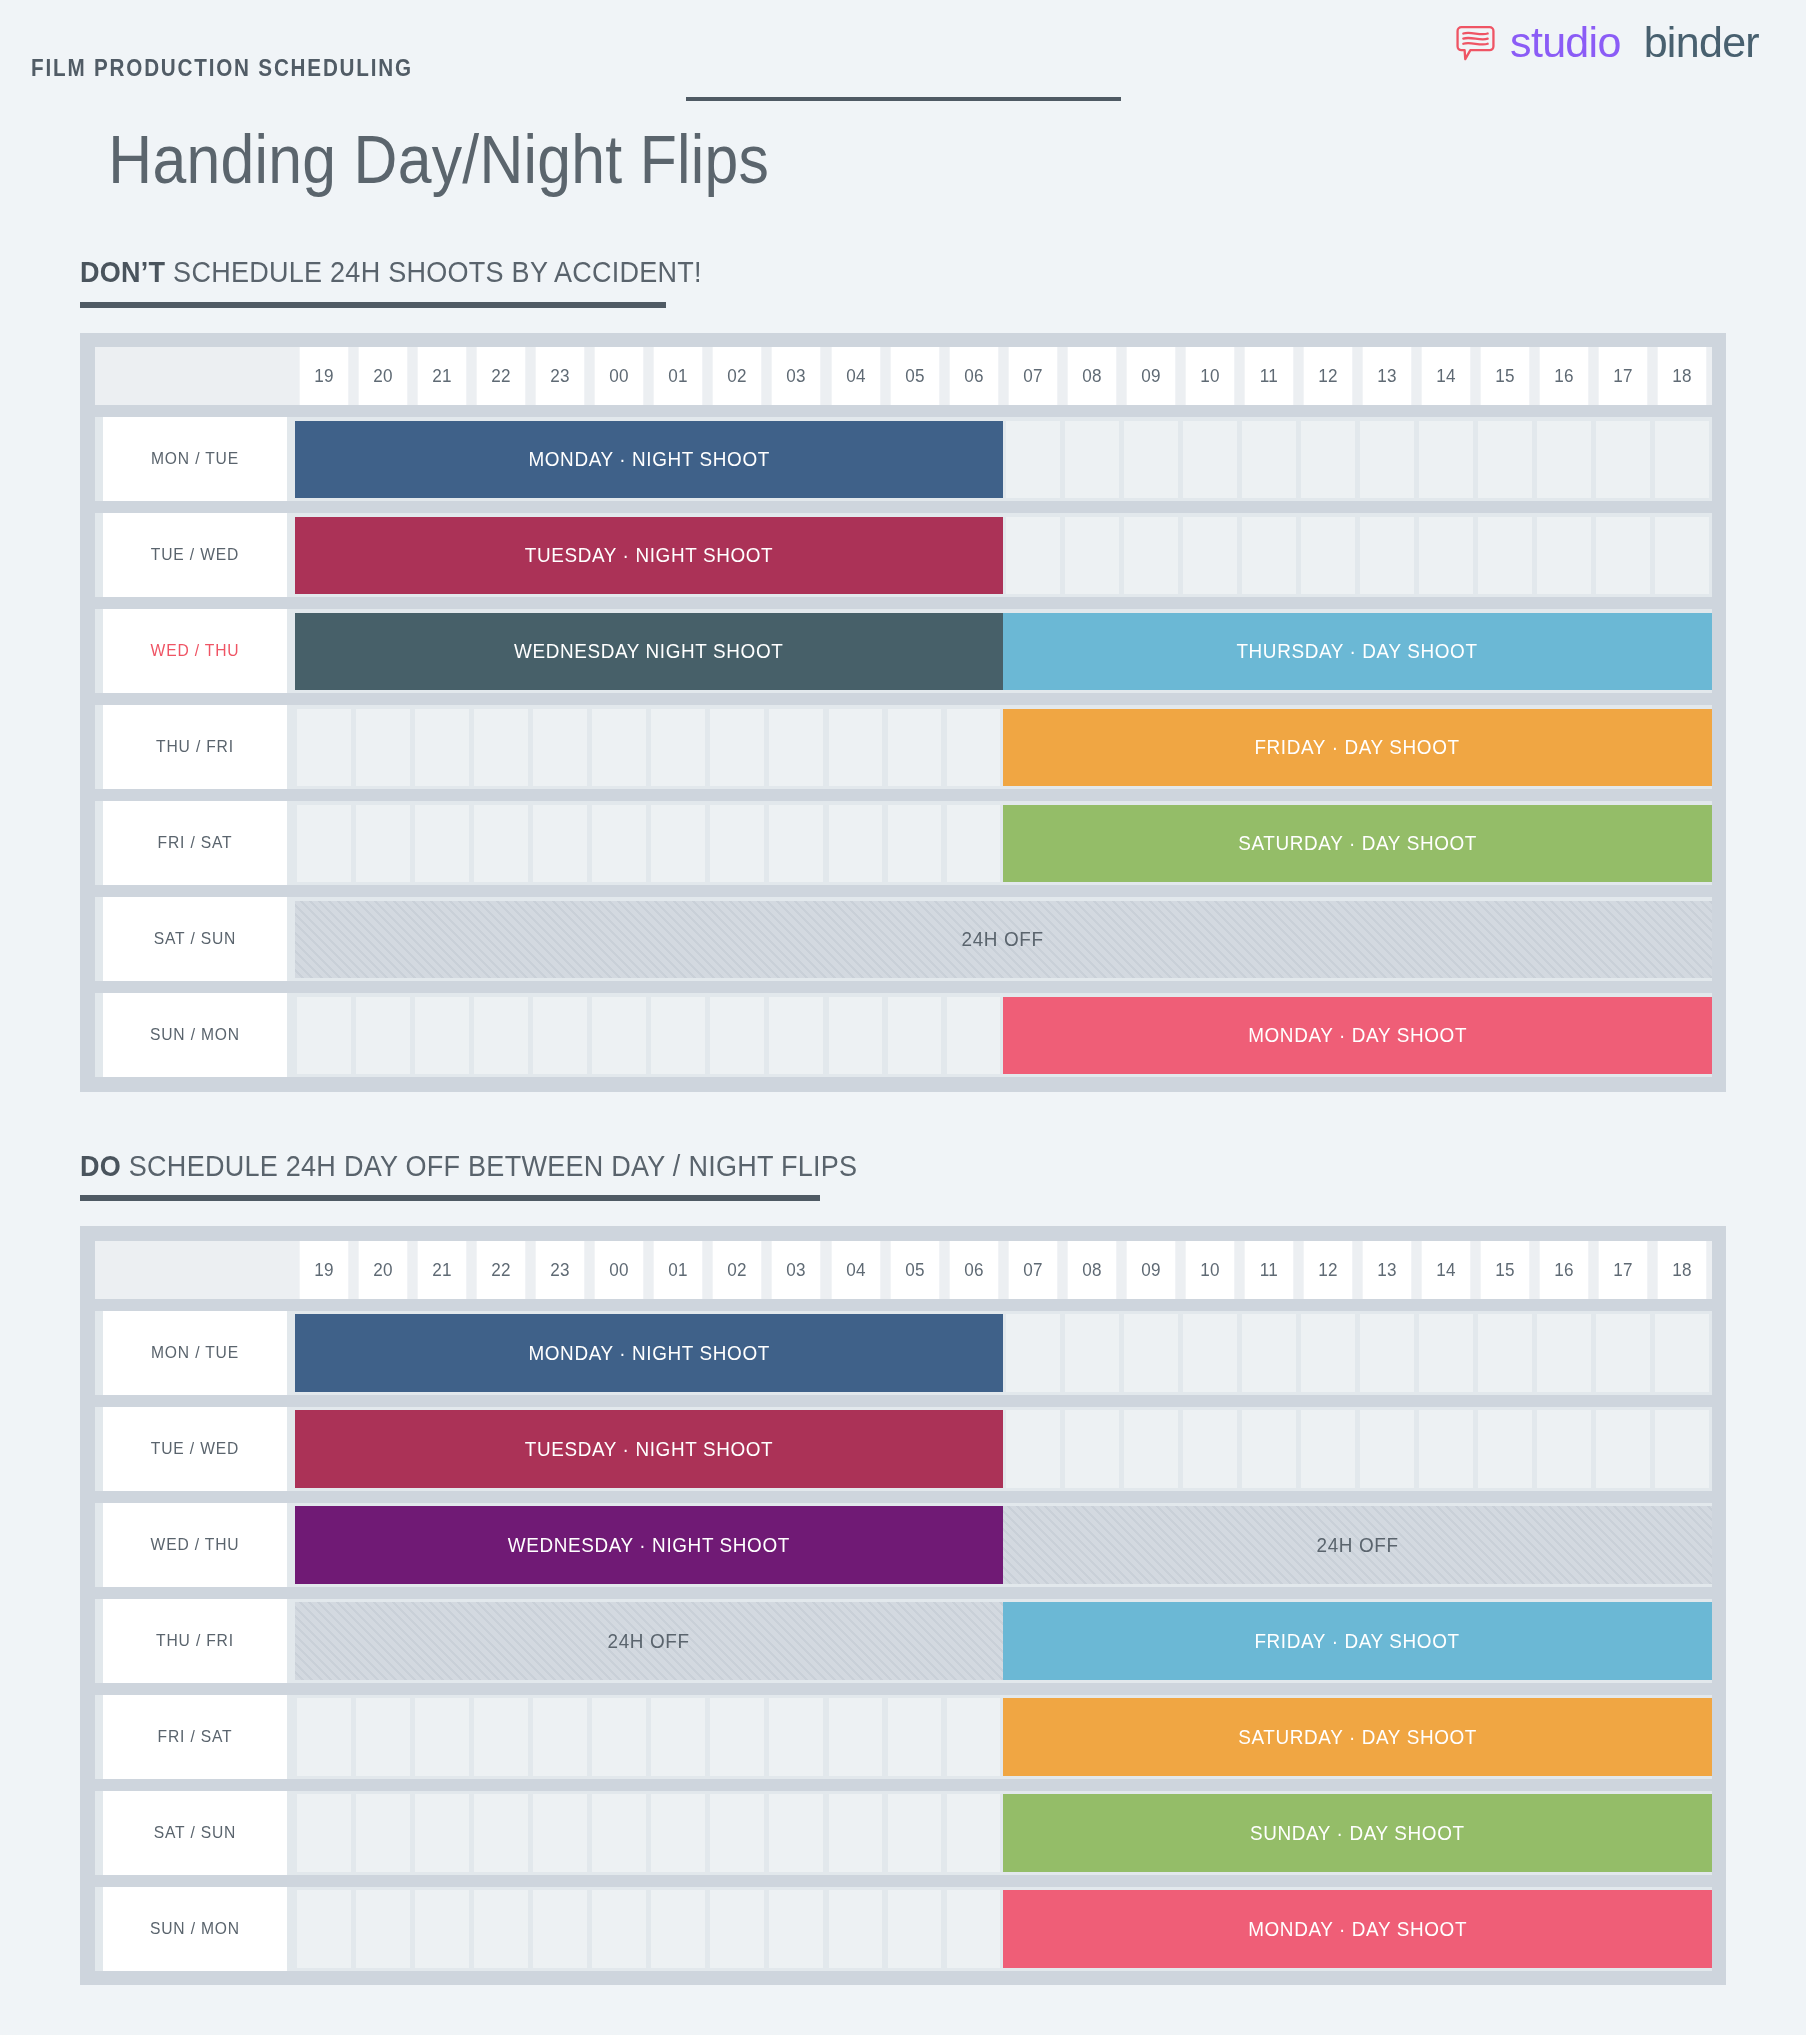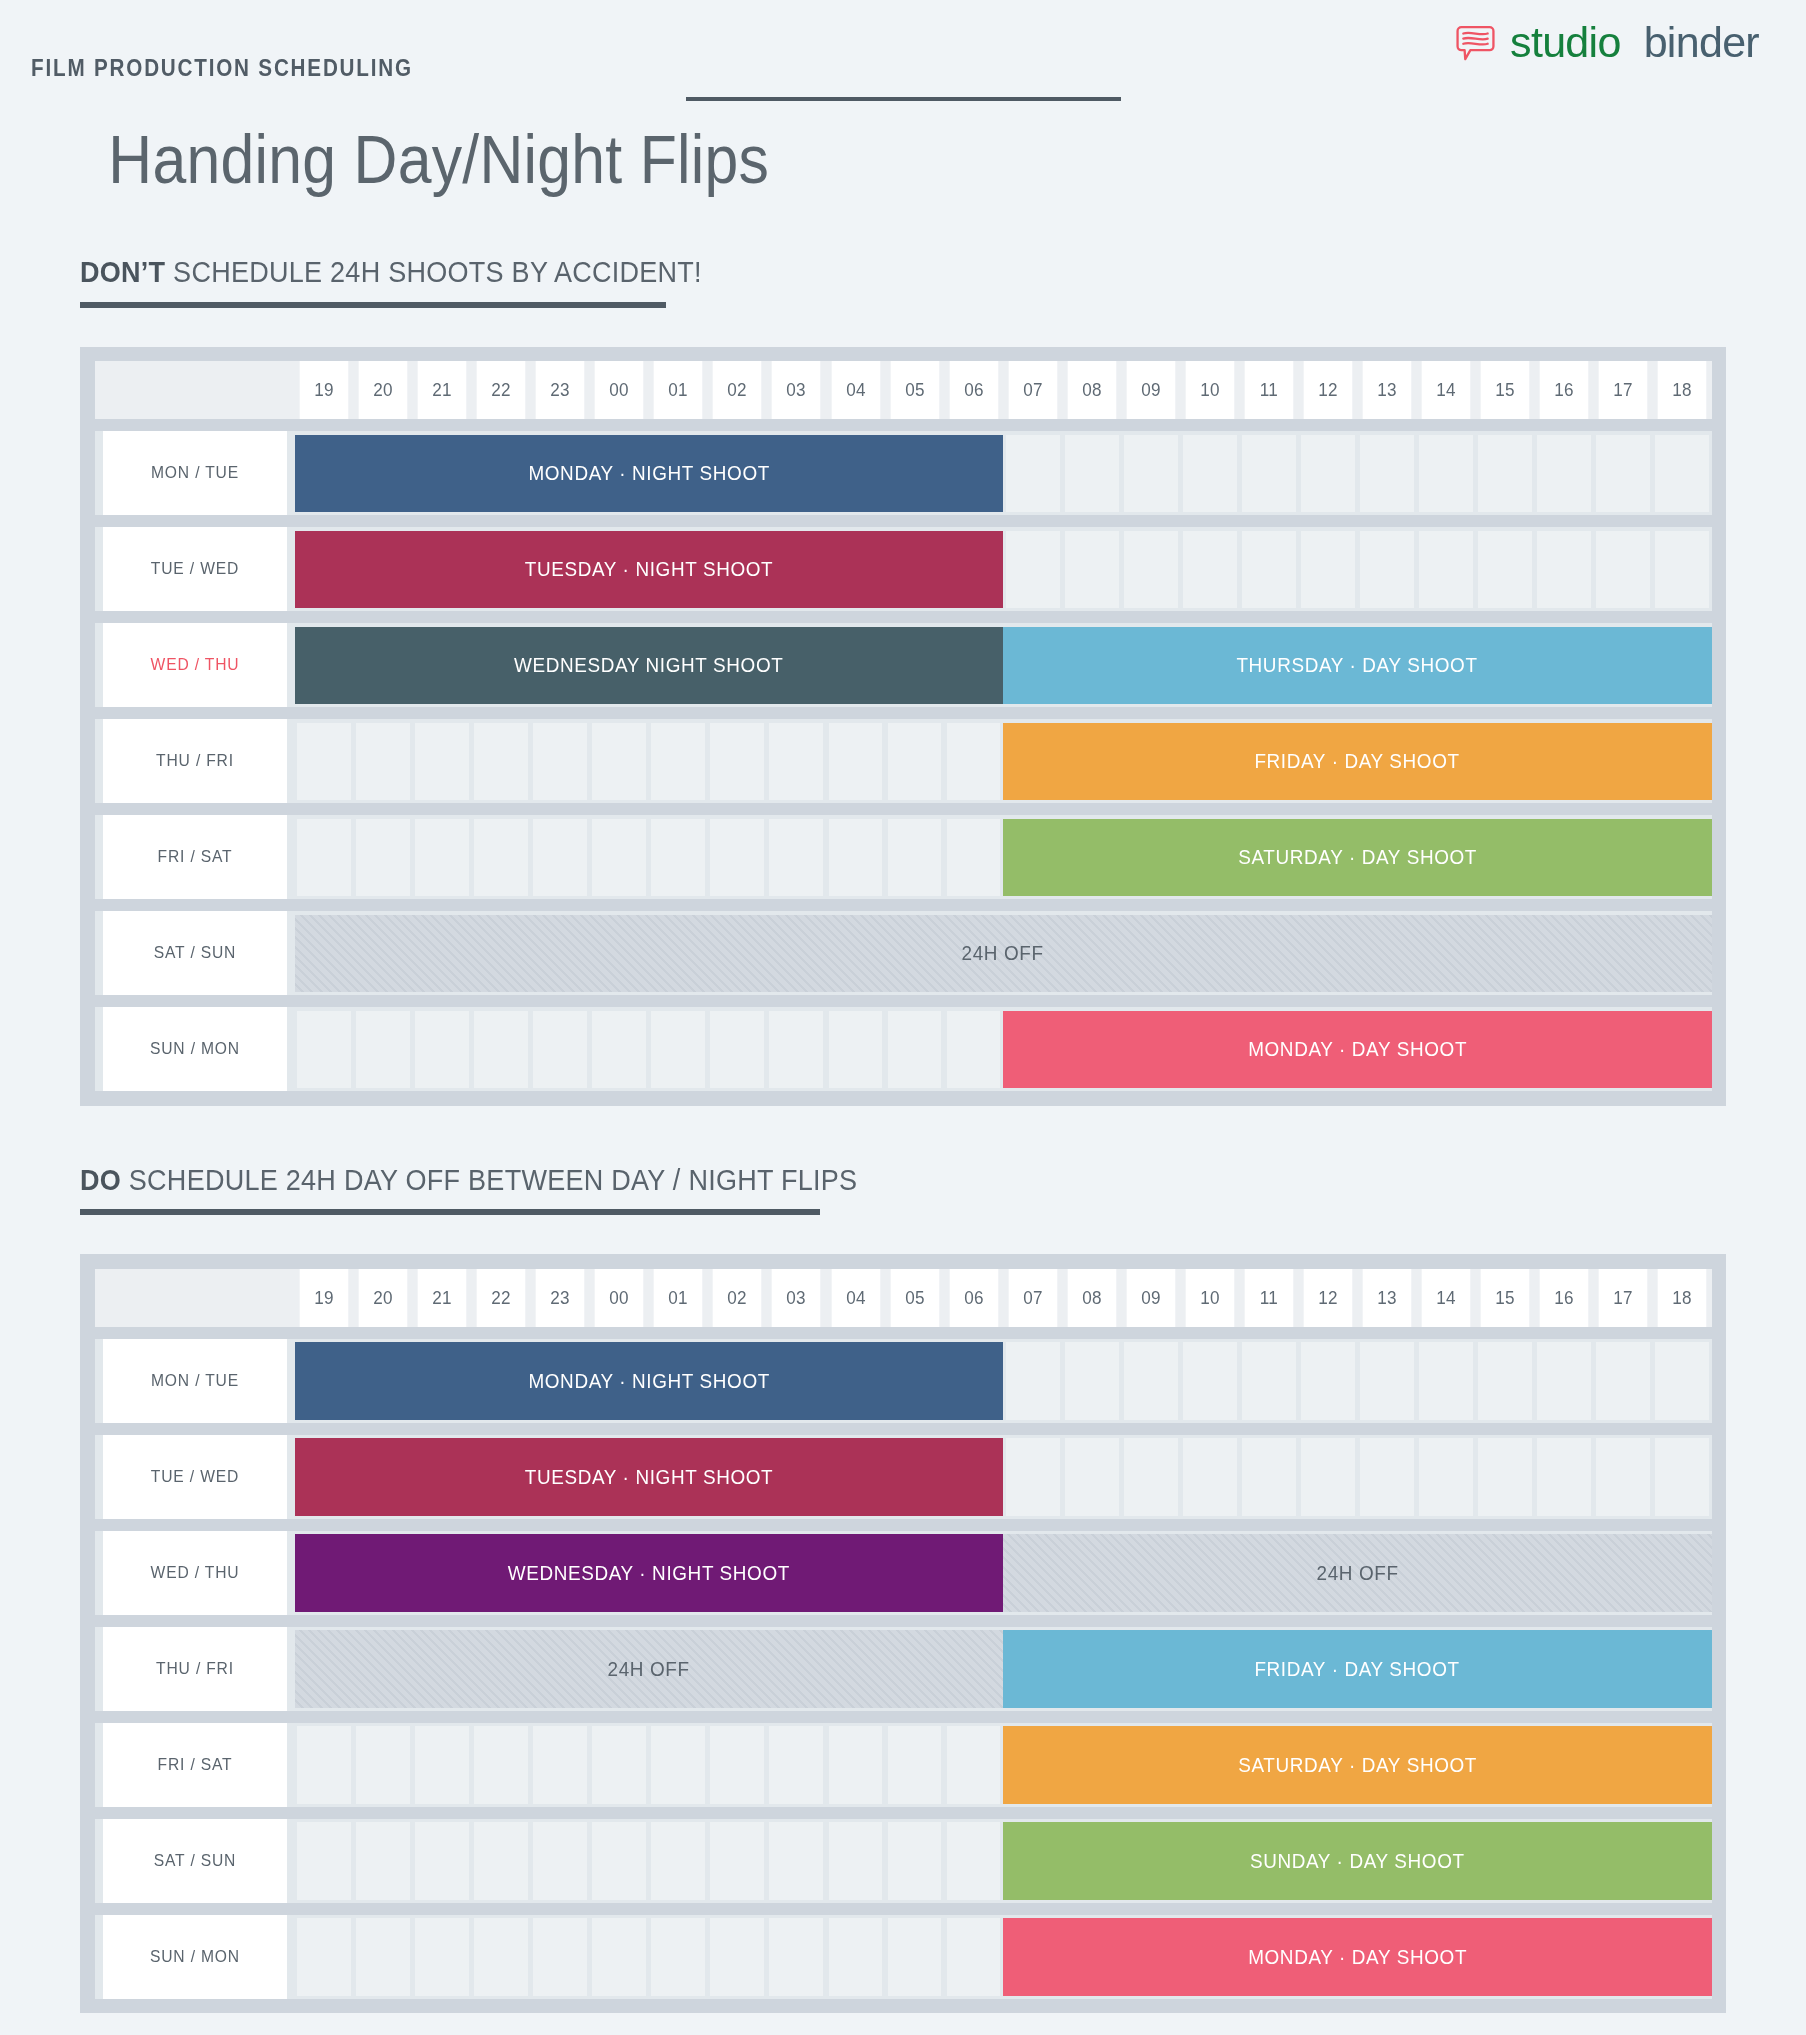--- a/index.html
+++ b/index.html
@@ -27,21 +27,21 @@
     gap: 14.5px;
   }
   .logo-mark { width: 41px; height: 41px; display: block; }
   .logo-text {
     font-size: 43px;
     letter-spacing: -0.7px;
     line-height: 1;
     font-weight: 300;
     white-space: nowrap;
   }
-  .logo-text .lt-studio { color: #15803d; }
+  .logo-text .lt-studio { color: #8b5cf6; }
   .logo-text .lt-binder { color: #48606f; margin-left: 23px; }
 
   
   .header {
     padding-top: 54px;
   }
   .eyebrow {
     font-size: 24px;
     font-weight: bold;
     letter-spacing: 2.1px;
@@ -64,21 +64,21 @@
     transform: scaleX(0.88);
     line-height: 1.12;
   }
 
   
   .section {
     padding: 0 80px;
   }
   .section-head {
     margin-top: 57px;
-    margin-bottom: 39px;
+    margin-bottom: 25px;
     width: 586px;
     text-align: right;
   }
   .section-head.wide { width: 740px; }
   .section-head-text {
     font-size: 30px;
     color: #59636c;
     font-weight: 300;
     letter-spacing: 0.3px;
     transform: scaleX(0.9);

